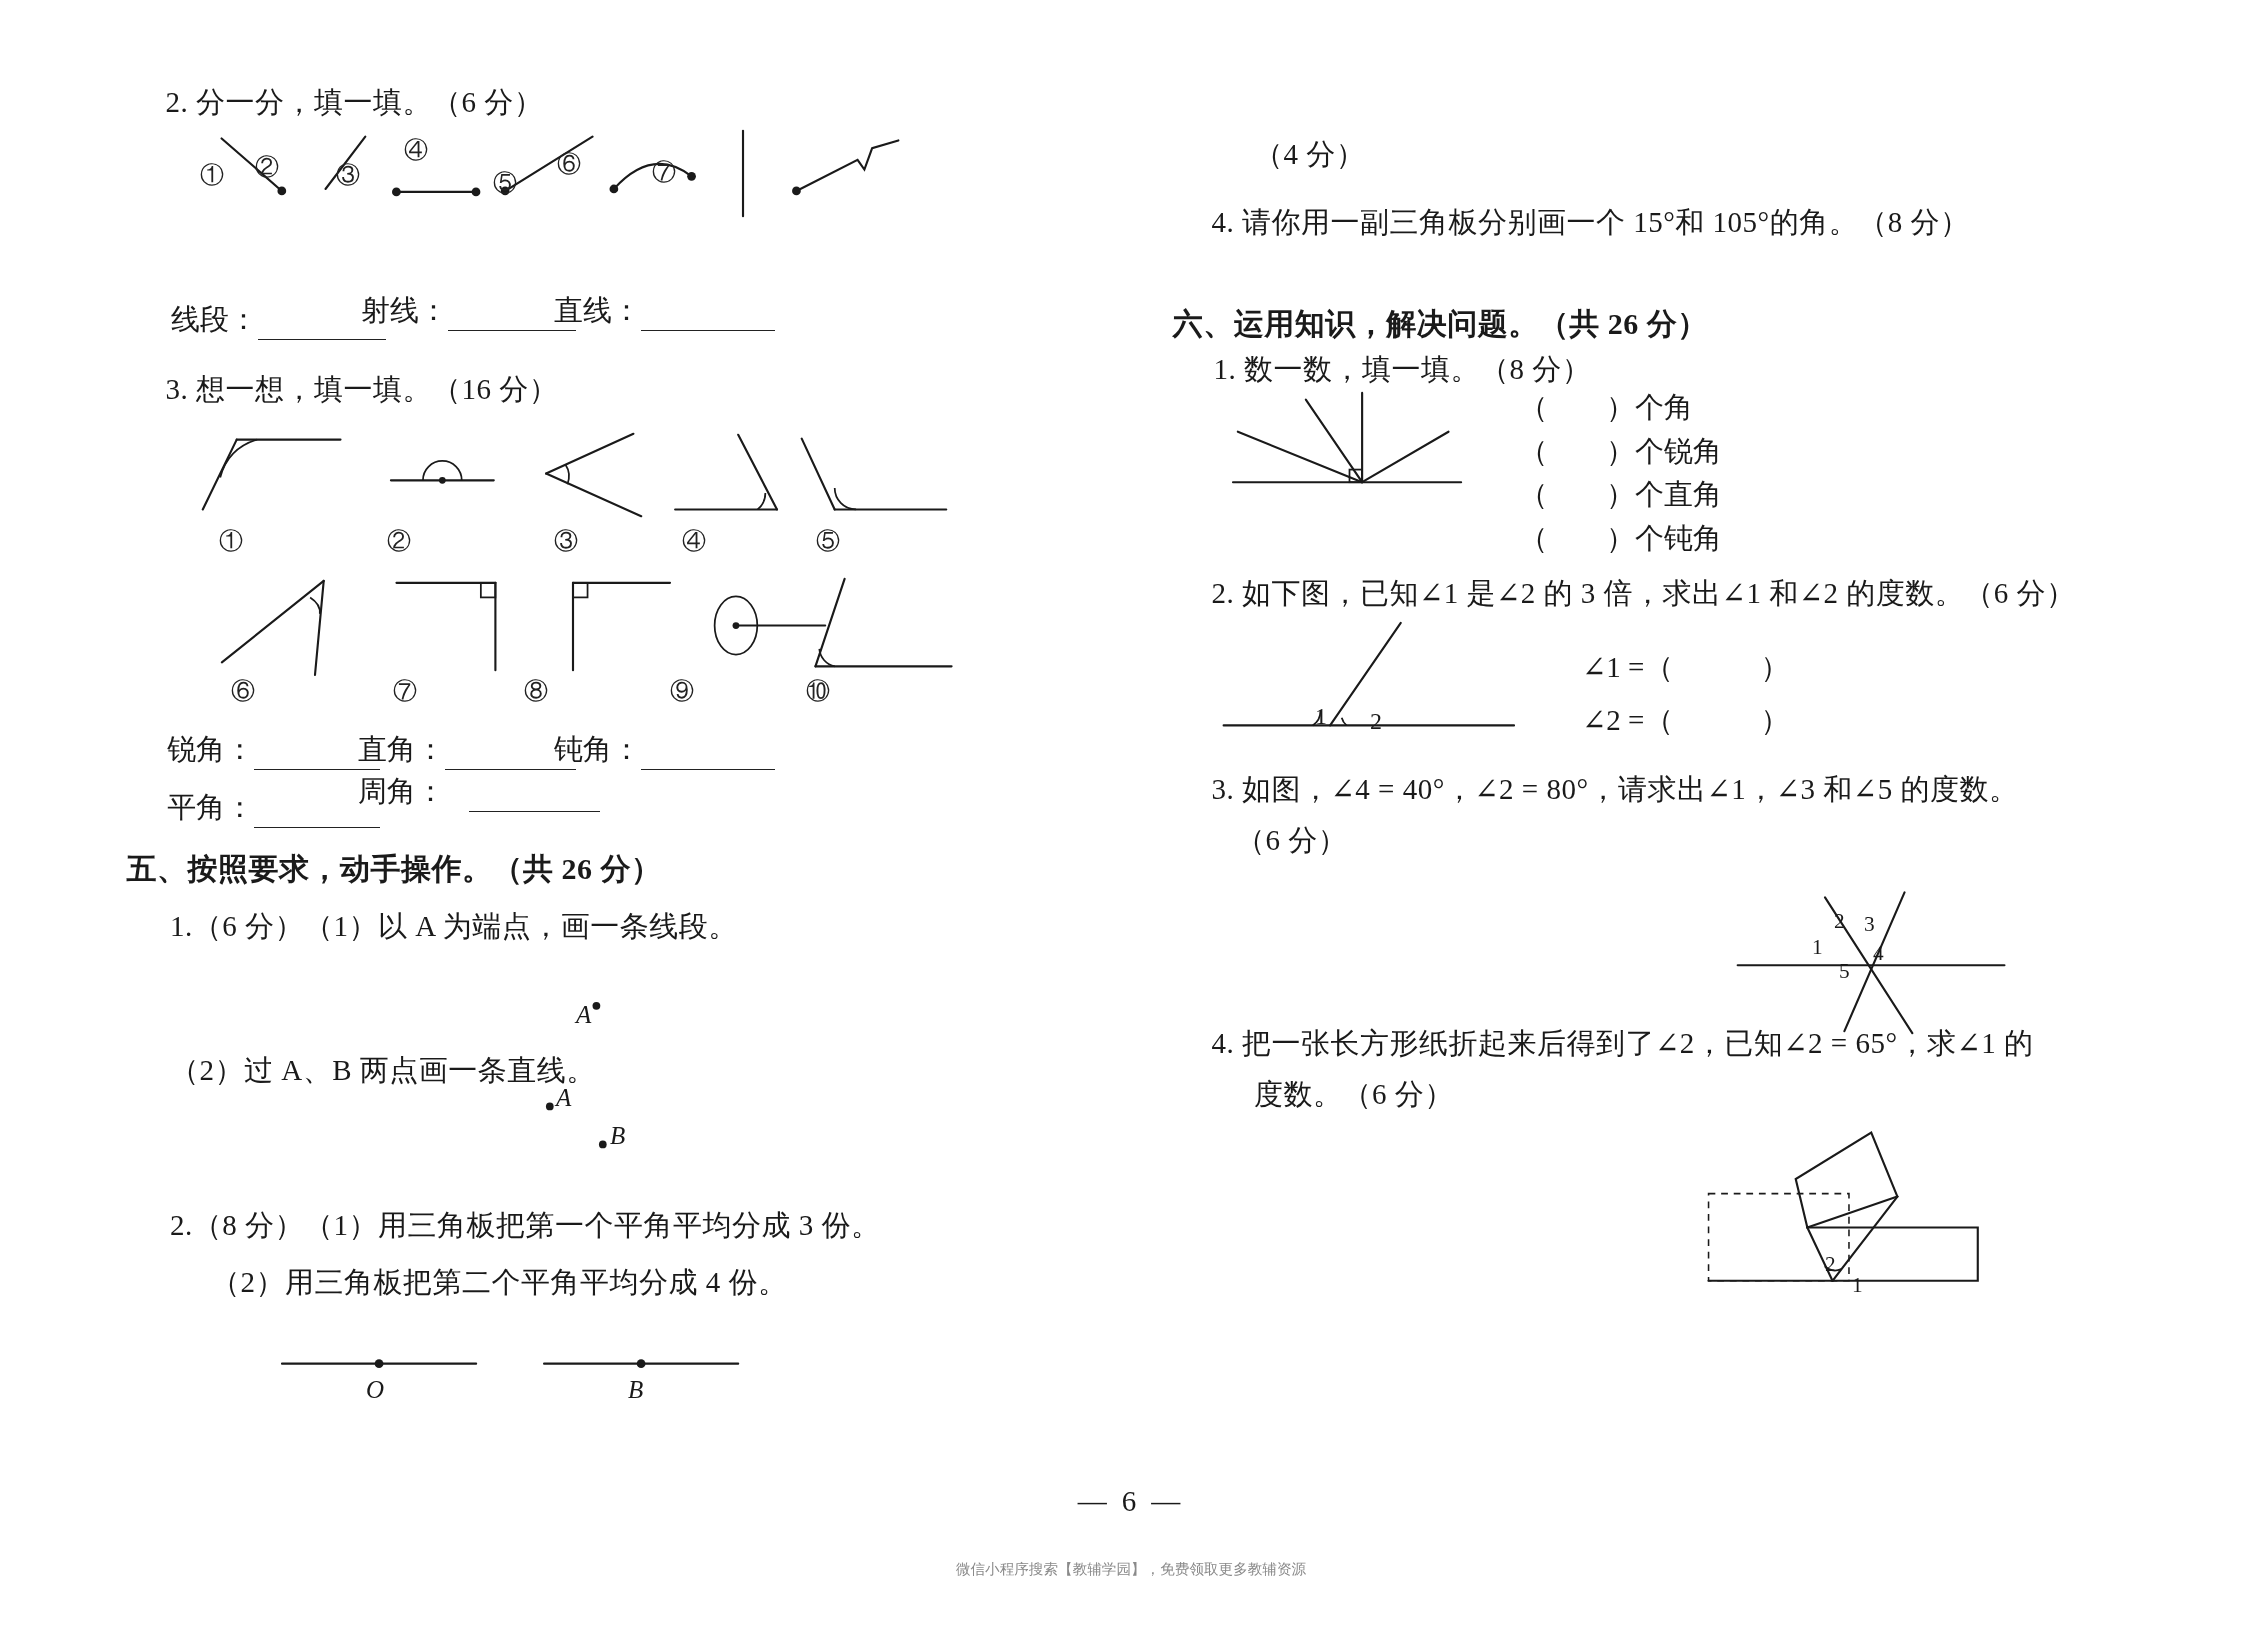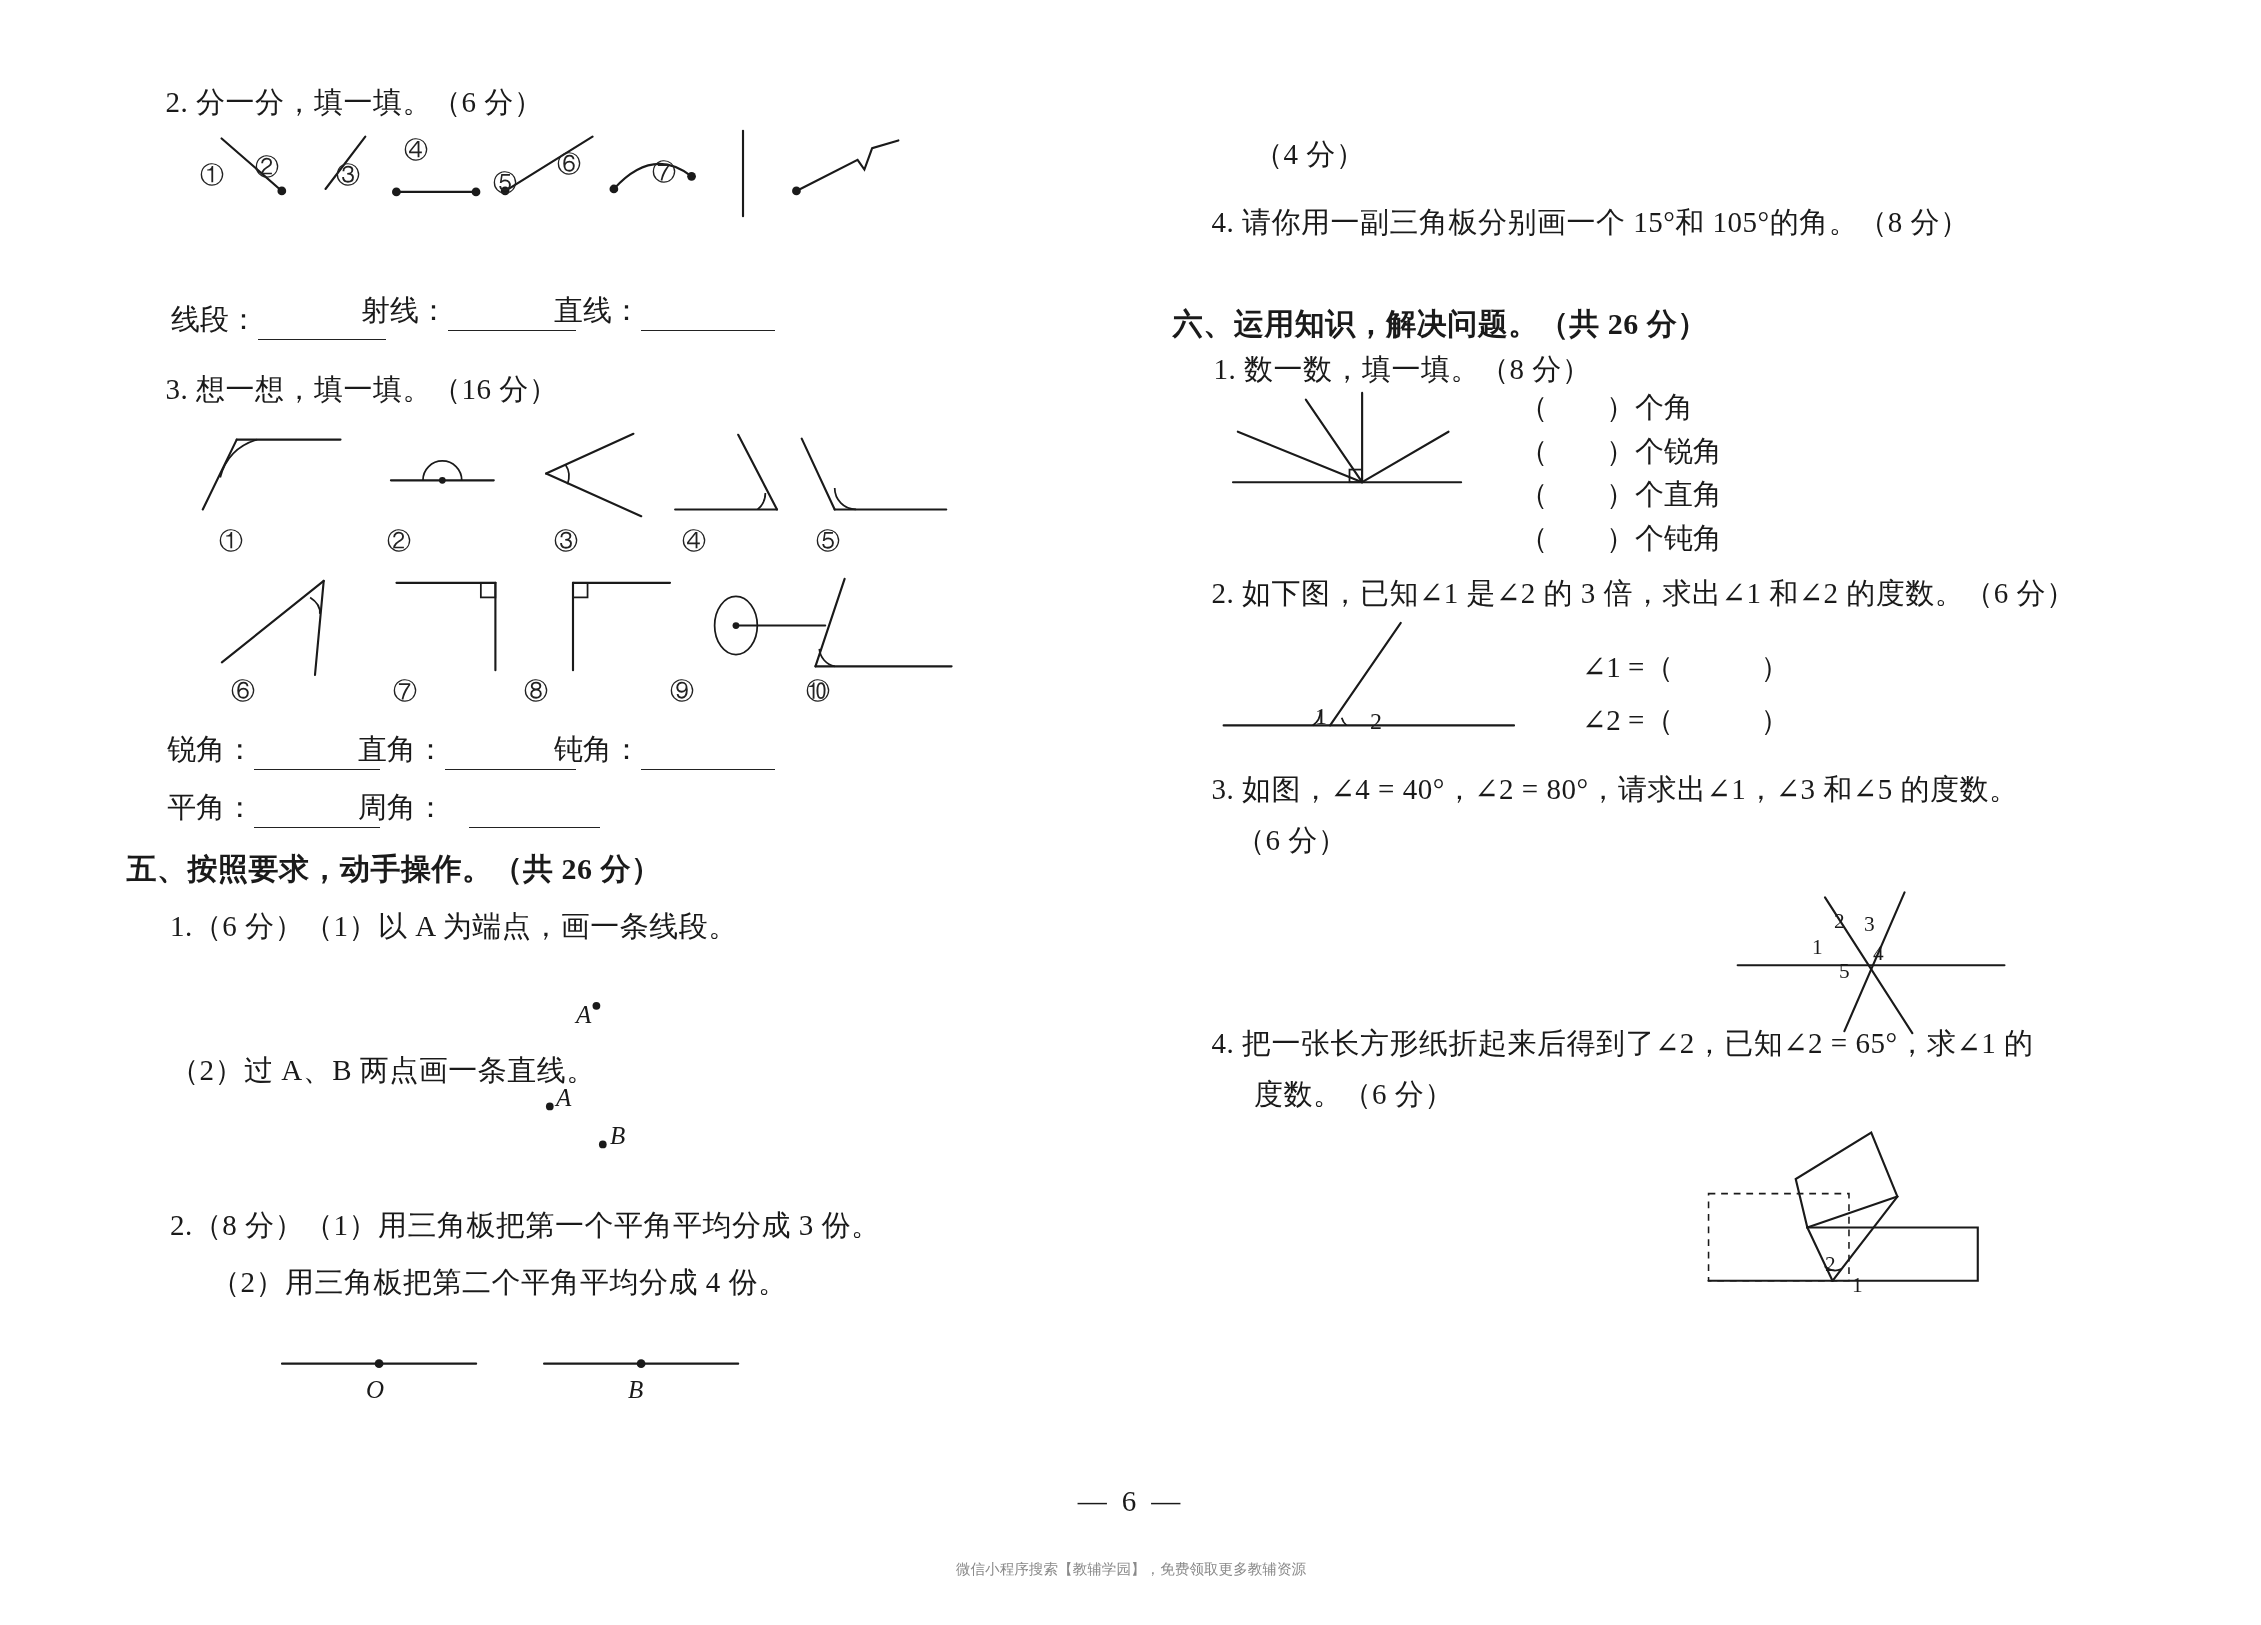--- a/index.html
+++ b/index.html
@@ -219,21 +219,21 @@
       <span class="rule" style="width:131px;"></span>
     </div>
     <div class="blk blankrow" style="left:408px; top:730px;">
       <span class="lbl">钝角：</span>
       <span class="rule" style="width:134px;"></span>
     </div>
     <div class="blk blankrow" style="left:21.3px; top:788px;">
       <span class="lbl">平角：</span>
       <span class="rule" style="width:126px;"></span>
     </div>
-    <div class="blk blankrow" style="left:212px; top:788px;gap:24px;">
+    <div class="blk blankrow" style="left:212px; top:772px;gap:24px;">
       <span class="lbl">周角：</span>
       <span class="rule" style="width:131px;"></span>
     </div>
 
     <div class="blk sec" style="left:-19.4px; top:846px;">五、按照要求，动手操作。（共 26 分）</div>
 
     <div class="blk q" style="left:24px; top:904px;">1.（6 分）（1）以 A 为端点，画一条线段。</div>
 
     <div class="blk" style="left:427px; top:998px;">
       <svg width="39" height="39" viewBox="0 0 40 40">

